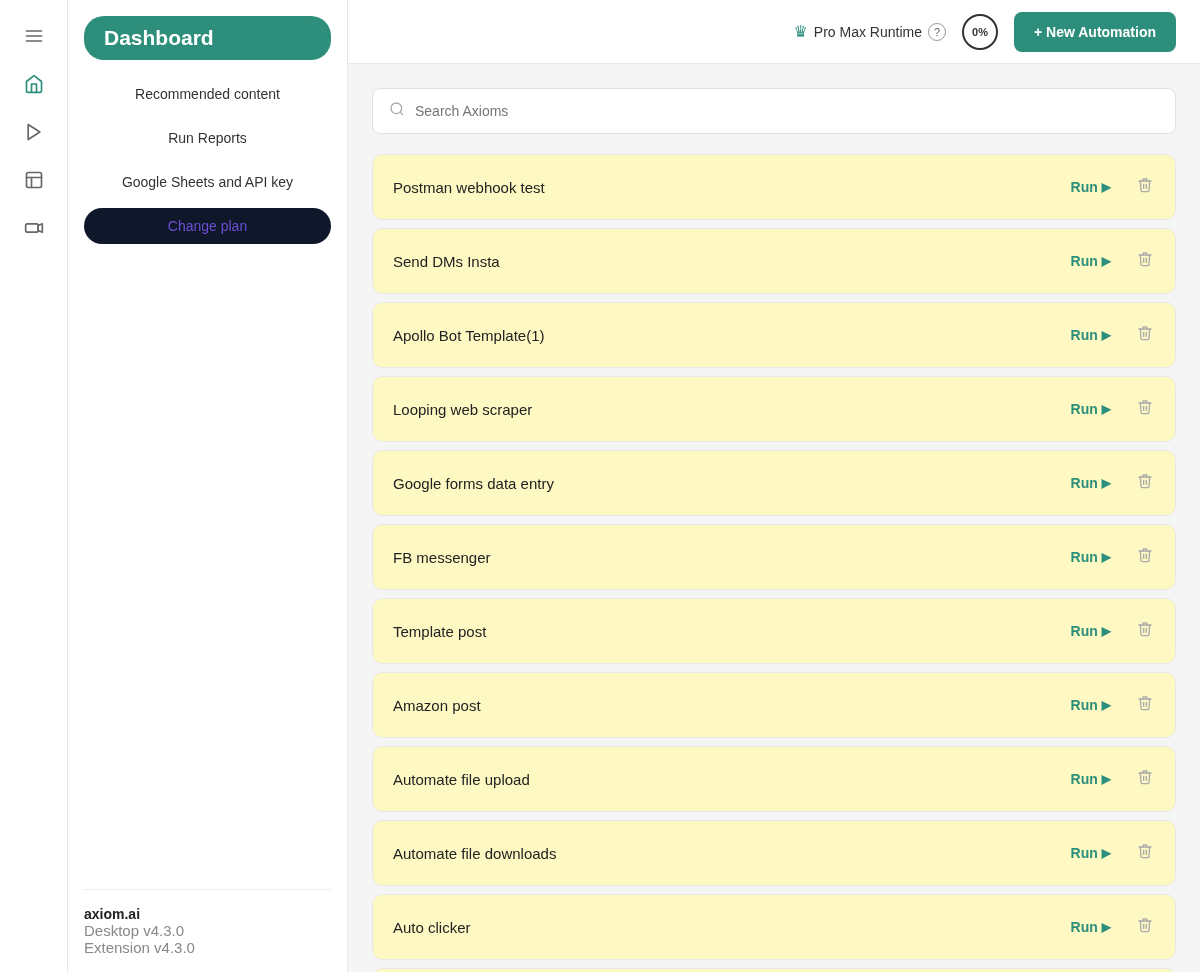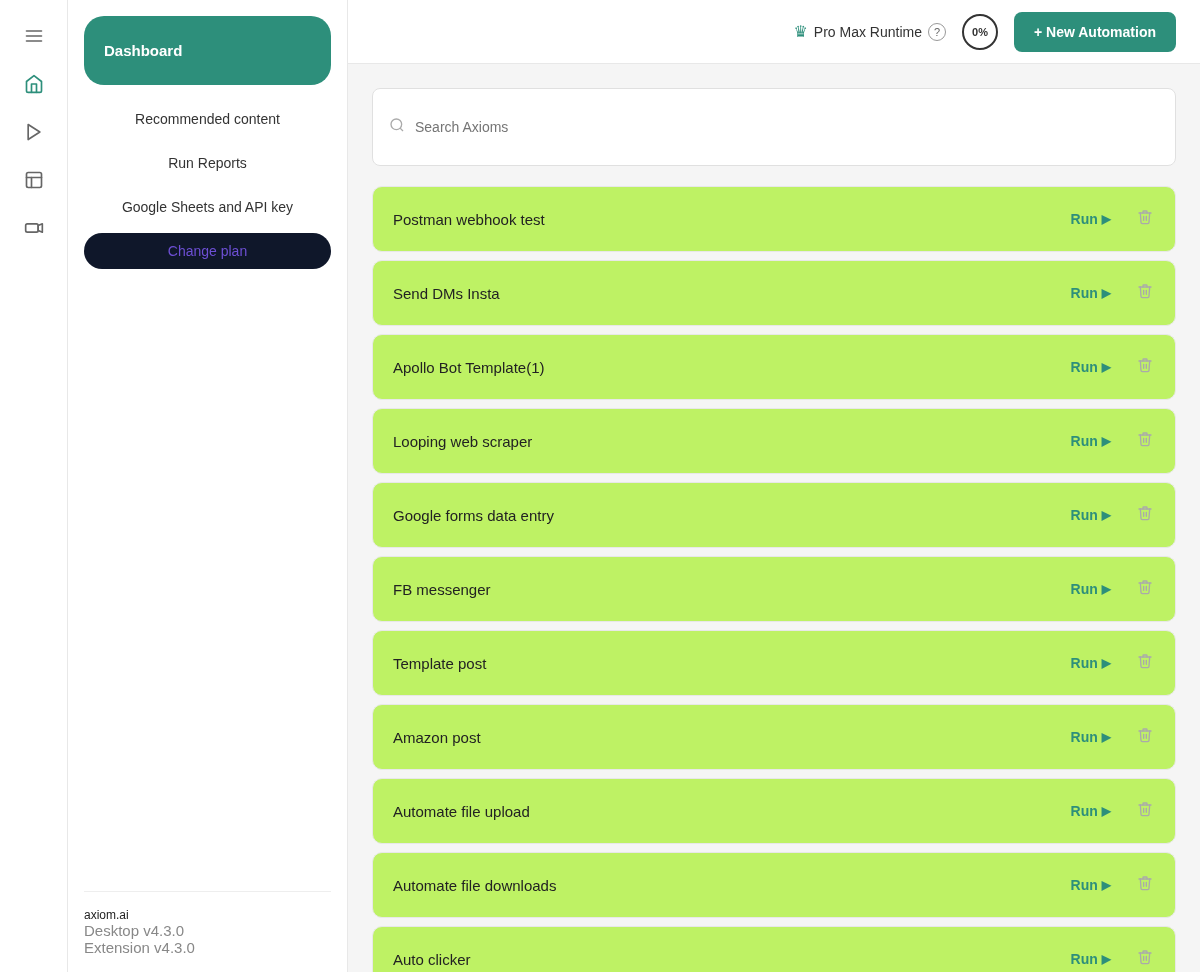--- a/index.html
+++ b/index.html
@@ -36,22 +36,22 @@
       display: flex;
       flex-direction: column;
       gap: 8px;
       flex-shrink: 0;
     }
     .sidebar-dashboard-btn {
       background: #2d8f7b;
       color: #fff;
       border: none;
       border-radius: 20px;
-      padding: 26px 20px;
-      font-size: 15px;
+      padding: 10px 20px;
+      font-size: 21px;
       font-weight: 600;
       cursor: pointer;
       text-align: left;
       margin-bottom: 8px;
     }
     .sidebar-item {
       background: none;
       border: none;
       border-radius: 20px;
       padding: 10px 16px;
@@ -64,21 +64,21 @@
     .sidebar-item.change-plan {
       background: #0f172a;
       color: #6d4fd4;
       font-weight: 500;
     }
     .sidebar-bottom {
       margin-top: auto;
       padding-top: 16px;
       border-top: 1px solid #eee;
     }
-    .sidebar-bottom .brand { font-weight: 400; font-size: 12px; color: #222; }
+    .sidebar-bottom .brand { font-weight: 700; font-size: 14px; color: #222; }
     .sidebar-bottom .version { font-size: 15px; color: #888; }
 
     
     .main {
       flex: 1;
       display: flex;
       flex-direction: column;
       overflow: hidden;
     }
 
@@ -132,21 +132,21 @@
       flex: 1;
       overflow-y: auto;
       padding: 24px;
     }
 
     
     .search-bar {
       background: #fff;
       border: 1px solid #e0e0e0;
       border-radius: 8px;
-      padding: 28px 16px;
+      padding: 12px 16px;
       display: flex;
       align-items: center;
       gap: 10px;
       margin-bottom: 20px;
     }
     .search-bar input {
       border: none;
       outline: none;
       font-size: 14px;
       color: #333;
@@ -155,21 +155,21 @@
     }
     .search-bar .search-icon { color: #aaa; font-size: 16px; }
 
     
     .automation-list {
       display: flex;
       flex-direction: column;
       gap: 8px;
     }
     .automation-item {
-      background: #bef264;
+      background: #fef9c3;
       border: 1px solid #e8e8e8;
       border-radius: 10px;
       padding: 20px 20px;
       display: flex;
       align-items: center;
       justify-content: space-between;
       cursor: pointer;
     }
     .automation-name {
       font-size: 15px;

